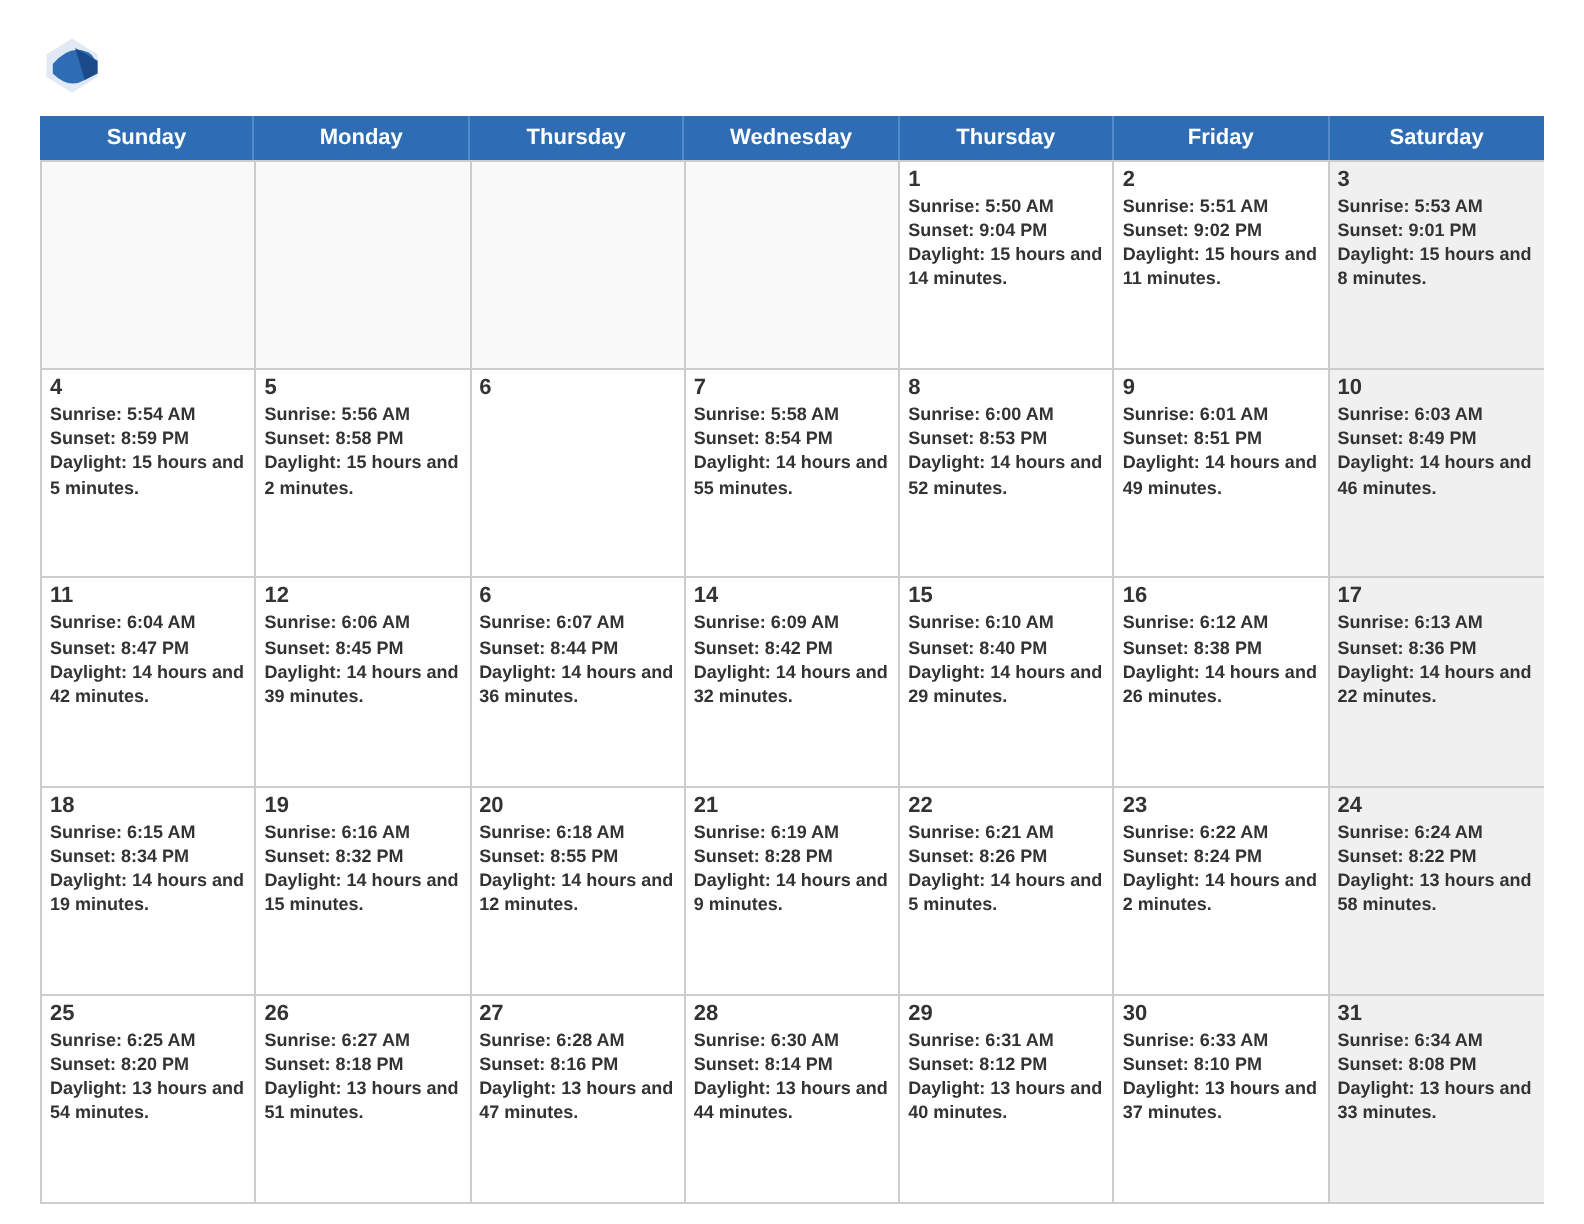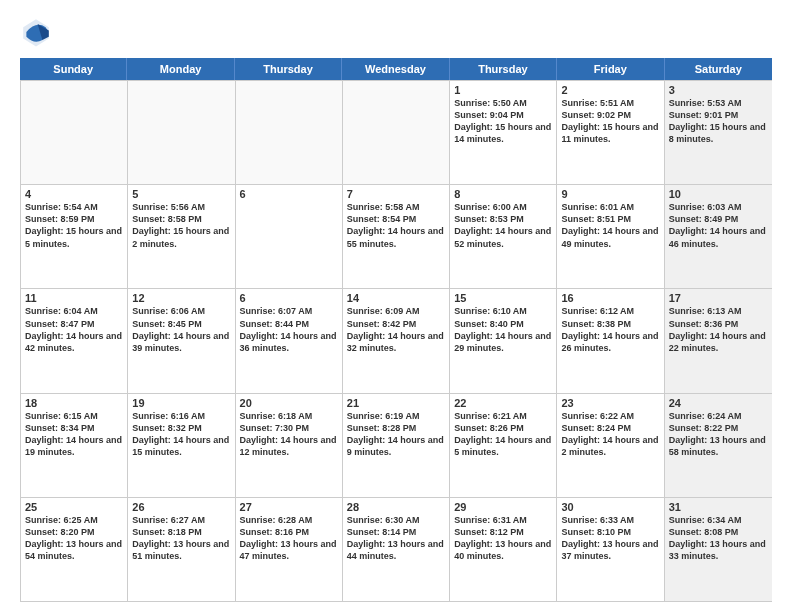--- a/index.html
+++ b/index.html
@@ -286,21 +286,21 @@
           <div class="cal-cell">
             <span class="day-num">19</span>
             <div class="cell-info">Sunrise: 6:16 AM
 Sunset: 8:32 PM
 Daylight: 14 hours
 and 15 minutes.</div>
           </div>
           <div class="cal-cell">
             <span class="day-num">20</span>
             <div class="cell-info">Sunrise: 6:18 AM
-Sunset: 7:30 PM
+Sunset: 8:55 PM
 Daylight: 14 hours
 and 12 minutes.</div>
           </div>
           <div class="cal-cell">
             <span class="day-num">21</span>
             <div class="cell-info">Sunrise: 6:19 AM
 Sunset: 8:28 PM
 Daylight: 14 hours
 and 9 minutes.</div>
           </div>

